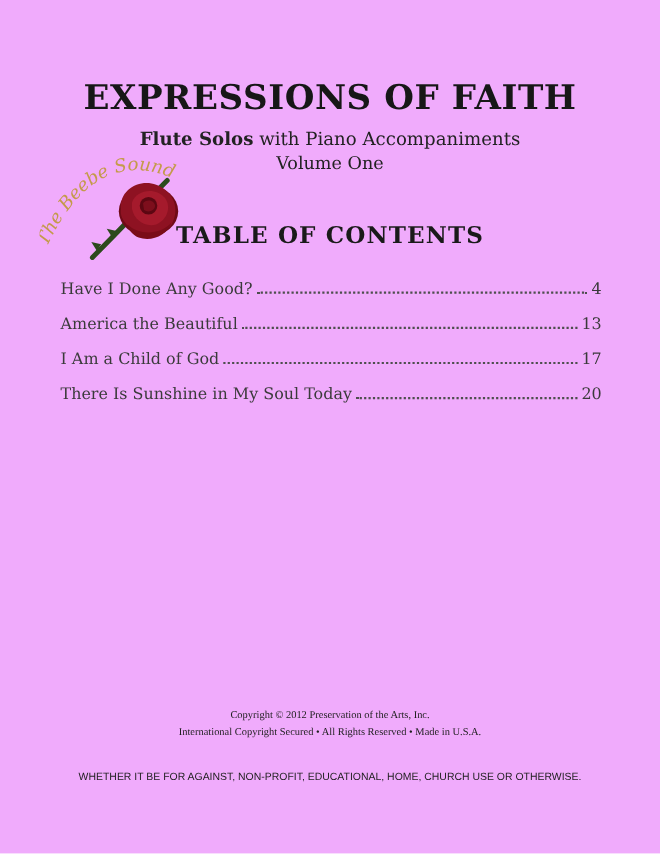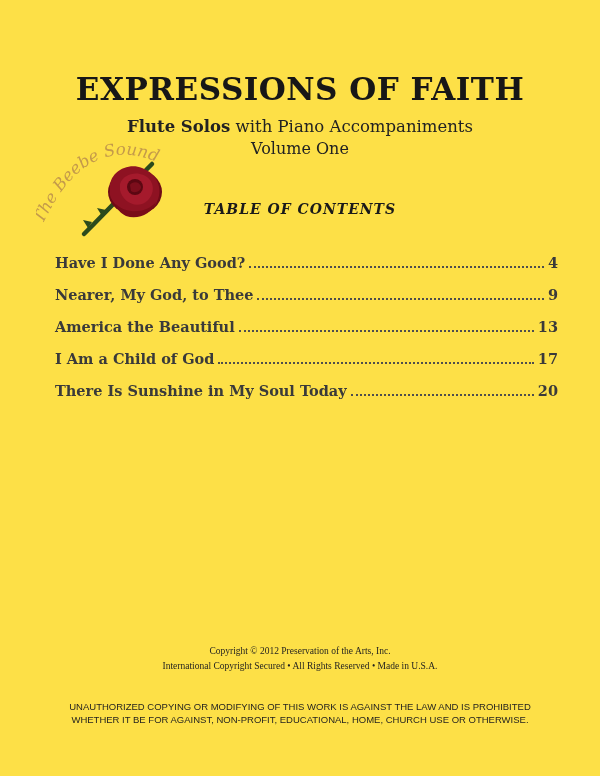--- a/index.html
+++ b/index.html
@@ -1,20 +1,20 @@
 <!DOCTYPE html>
 <html><head>
 <meta charset="utf-8">
 <style>
   html, body { margin: 0; padding: 0; background: #ffffff; }
   .page {
     position: relative;
     width: 600px;
     height: 776px;
-    background: #fde047;
+    background: #f0abfc;
     font-family: "DejaVu Serif", serif;
     color: #1c1c1c;
     overflow: hidden;
   }
   .centered { position: absolute; left: 0; right: 0; text-align: center; }
   .book-title {
     top: 71px;
     font-size: 31px;
     font-weight: bold;
     letter-spacing: 0.5px;
@@ -26,39 +26,37 @@
     color: #222;
   }
   .subtitle .bold-part { font-weight: bold; }
   .volume {
     top: 139px;
     font-size: 16px;
     color: #222;
   }
   .toc-heading {
     top: 201px;
-    font-size: 14px;
+    font-size: 21px;
     font-weight: bold;
     letter-spacing: 1px;
     color: #1a1a1a;
-    font-style: italic;
   }
   .logo {
     position: absolute;
     left: 36px;
     top: 140px;
     width: 148px;
     height: 100px;
   }
   .toc {
     position: absolute;
     left: 55px;
-    right: 42px;
+    right: 53px;
     top: 247px;
-    font-weight: bold;
   }
   .toc-row {
     display: flex;
     align-items: baseline;
     font-size: 14.5px;
     color: #3a3a3a;
   }
   .toc-row .toc-title,
   .toc-row .toc-page {
     line-height: 32px;
@@ -124,25 +122,20 @@
 
   <div class="centered toc-heading">TABLE OF CONTENTS</div>
 
   <div class="toc">
     <div class="toc-row">
       <span class="toc-title">Have I Done Any Good?</span>
       <span class="toc-leader"></span>
       <span class="toc-page">4</span>
     </div>
     <div class="toc-row">
-      <span class="toc-title">Nearer, My God, to Thee</span>
-      <span class="toc-leader"></span>
-      <span class="toc-page">9</span>
-    </div>
-    <div class="toc-row">
       <span class="toc-title">America the Beautiful</span>
       <span class="toc-leader"></span>
       <span class="toc-page">13</span>
     </div>
     <div class="toc-row">
       <span class="toc-title">I Am a Child of God</span>
       <span class="toc-leader"></span>
       <span class="toc-page">17</span>
     </div>
     <div class="toc-row">
@@ -151,17 +144,16 @@
       <span class="toc-page">20</span>
     </div>
   </div>
 
   <div class="centered copyright">
     <div>Copyright © 2012 Preservation of the Arts, Inc.</div>
     <div>International Copyright Secured • All Rights Reserved • Made in U.S.A.</div>
   </div>
 
   <div class="centered warning">
-    <div>UNAUTHORIZED COPYING OR MODIFYING OF THIS WORK IS AGAINST THE LAW AND IS PROHIBITED</div>
     <div>WHETHER IT BE FOR AGAINST, NON-PROFIT, EDUCATIONAL, HOME, CHURCH USE OR OTHERWISE.</div>
   </div>
 
 </div>
 
 </body></html>

